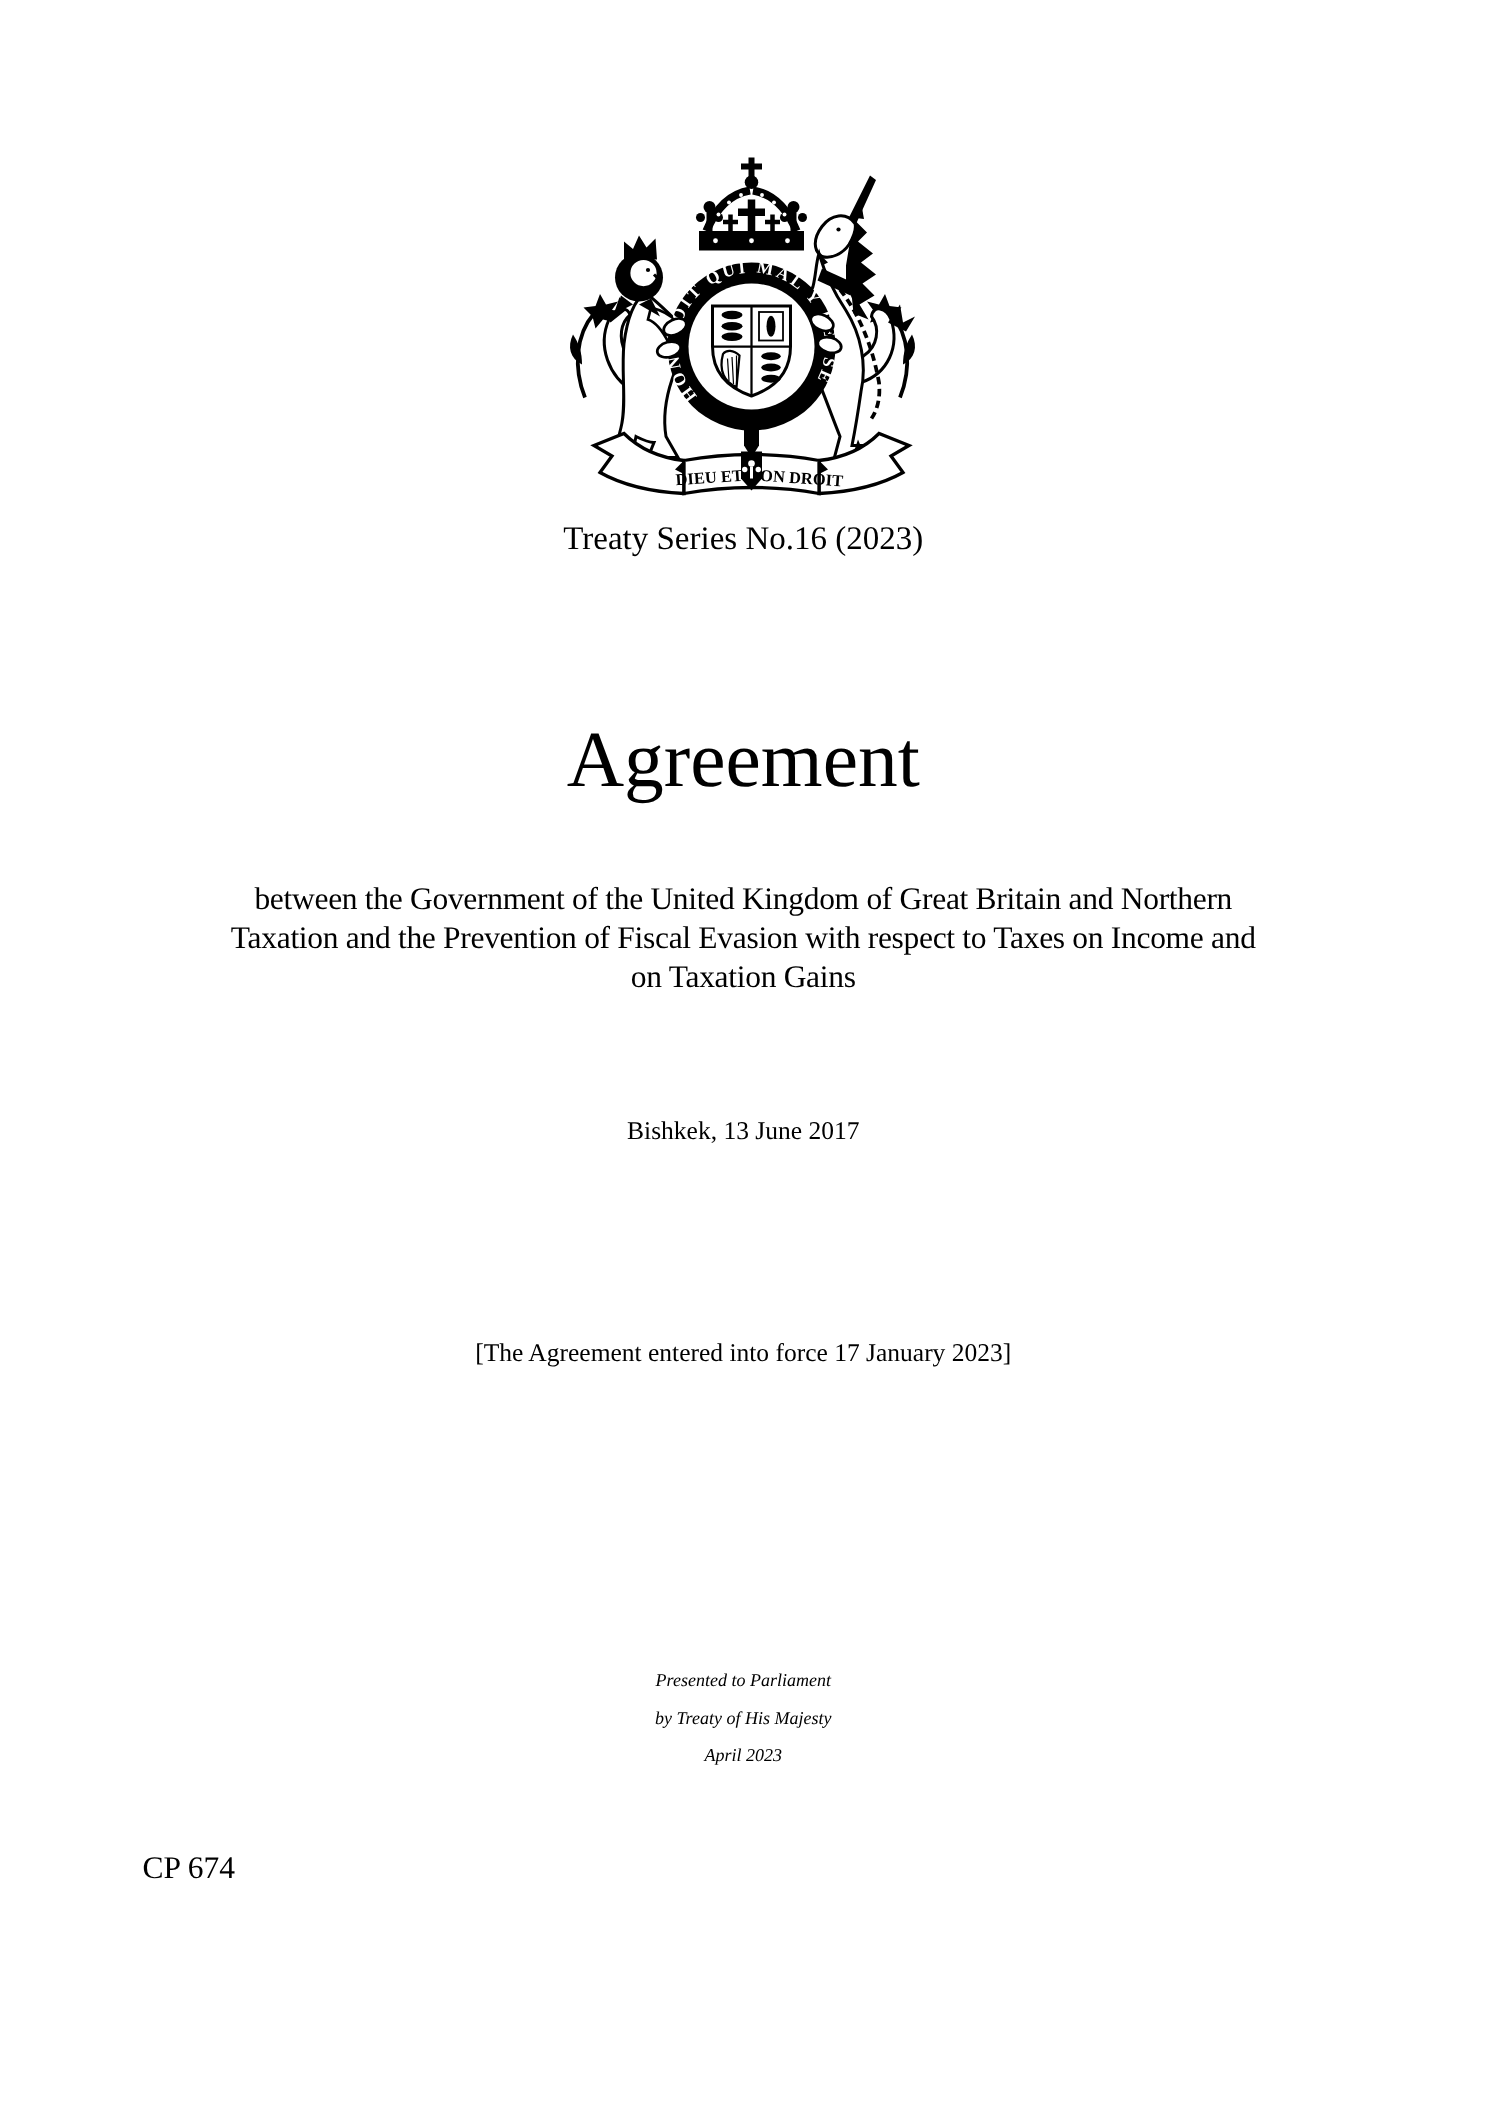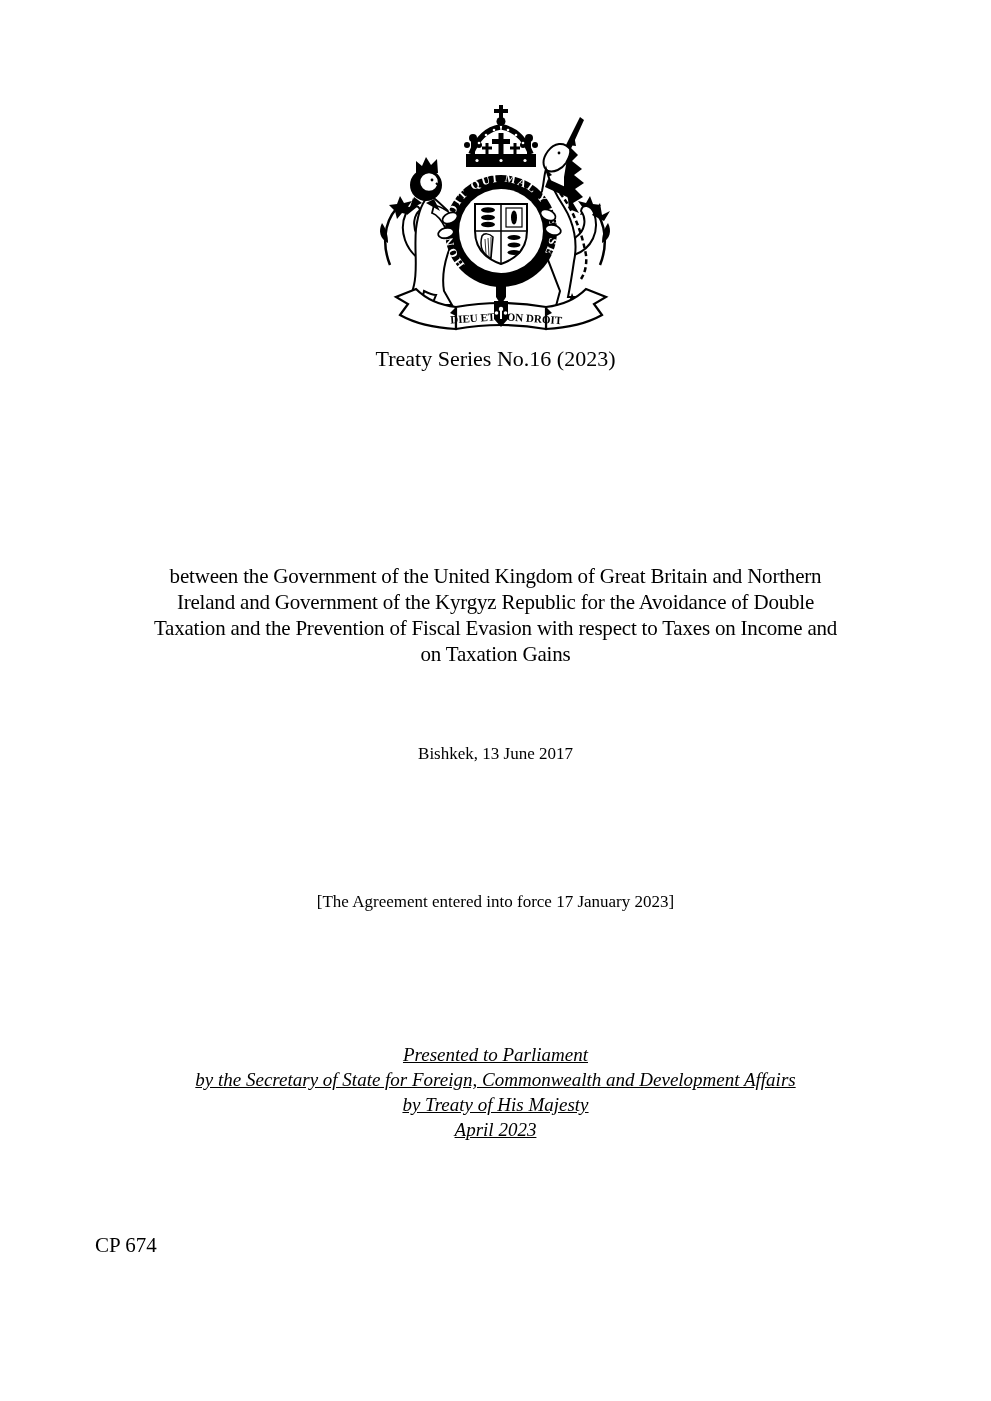--- a/index.html
+++ b/index.html
@@ -8,24 +8,24 @@
     width:991px;height:1401px;
     background:#ffffff;
     color:#000000;
     font-family:"Liberation Serif", serif;
     overflow:hidden;
   }
   .centered{position:absolute;left:0;width:991px;text-align:center;}
   .arms{position:absolute;left:376px;top:103px;width:238px;height:235px;}
   .series{top:346px;font-size:22px;}
   .doc-title{top:477px;font-size:53px;font-weight:normal;margin:0;}
-  .subtitle{top:563px;font-size:21px;line-height:26px;letter-spacing:-0.2px;}
+  .subtitle{top:586px;font-size:21px;line-height:26px;letter-spacing:-0.2px;}
   .signing{top:744px;font-size:17px;}
   .force-note{top:892px;font-size:17px;}
-  .presented{top:1042px;font-size:19px;line-height:25px;font-style:italic;text-decoration:underline;}
+  .presented{top:1108px;font-size:12px;line-height:25px;font-style:italic;}
   .cp-number{position:absolute;left:95px;top:1233px;font-size:21px;}
   svg text{font-family:"Liberation Serif", serif;}
 </style>
 </head>
 <body>
 
 <div class="page">
 
   <div class="arms">
     <svg viewBox="0 0 238 235" width="238" height="235">
@@ -152,34 +152,33 @@
         <circle cx="125" cy="206" r="2.2" fill="#fff"></circle>
         <rect x="124" y="208" width="2" height="8" fill="#fff"></rect>
         <circle cx="120.5" cy="210" r="1.8" fill="#fff"></circle>
         <circle cx="129.5" cy="210" r="1.8" fill="#fff"></circle>
       </g>
     </svg>
   </div>
 
   <div class="centered series">Treaty Series No.16 (2023)</div>
 
+  <h1 class="centered doc-title">Agreement</h1>
 
   <div class="centered subtitle">
     <div>between the Government of the United Kingdom of Great Britain and Northern</div>
-    <div>Ireland and Government of the Kyrgyz Republic for the Avoidance of Double</div>
     <div>Taxation and the Prevention of Fiscal Evasion with respect to Taxes on Income and</div>
     <div>on Taxation Gains</div>
   </div>
 
   <div class="centered signing">Bishkek, 13 June 2017</div>
 
   <div class="centered force-note">[The Agreement entered into force 17 January 2023]</div>
 
   <div class="centered presented">
     <div>Presented to Parliament</div>
-    <div>by the Secretary of State for Foreign, Commonwealth and Development Affairs</div>
     <div>by Treaty of His Majesty</div>
     <div>April 2023</div>
   </div>
 
   <div class="cp-number">CP 674</div>
 
 </div>
 
 </body></html>

